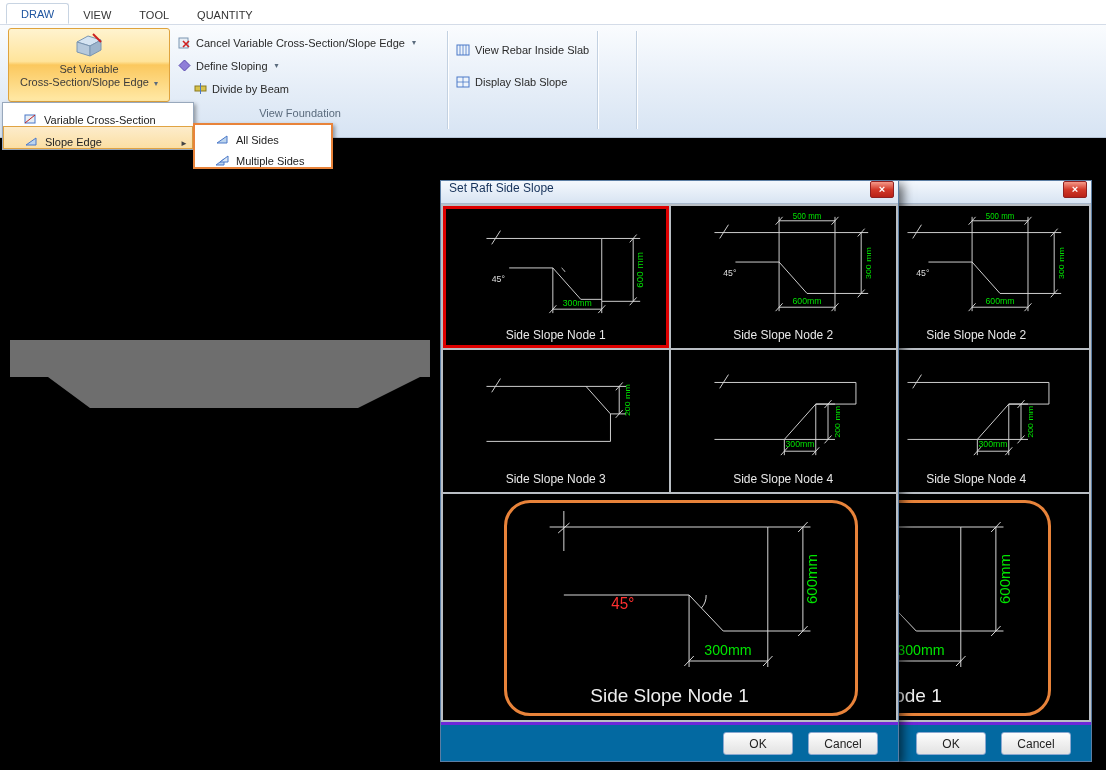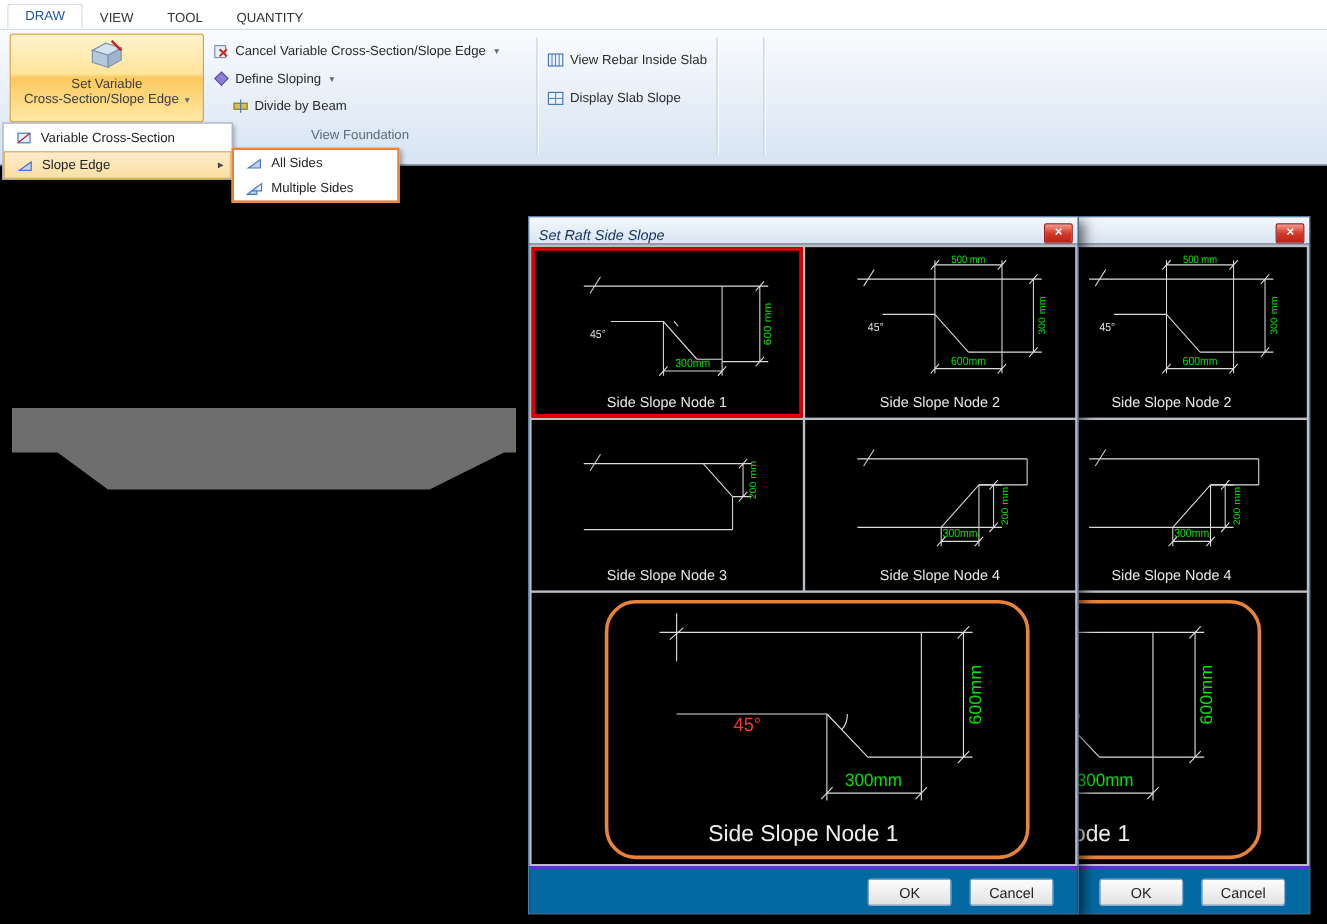--- a/index.html
+++ b/index.html
@@ -24,41 +24,41 @@
   .big-btn .bb-line{font-size:11px;color:#3c3c3c;line-height:13px;}
   .bb-icon{margin-top:4px;}
   .rb-item{position:absolute;display:flex;align-items:center;gap:5px;font-size:11px;color:#2a2a2a;height:17px;cursor:default;}
   .dd-arrow{font-size:8px;color:#5a6b7d;margin-left:2px;}
   .group-label{position:absolute;left:180px;top:82px;width:240px;text-align:center;
           font-size:11px;color:#5a6b7d;}
 
   
   .menu{position:absolute;left:2px;top:102px;width:190px;background:#ffffff;
         border:1px solid #98a8bc;box-shadow:2px 2px 4px rgba(0,0,0,.35);z-index:40;}
-  .menu-item{height:23px;display:flex;align-items:center;gap:7px;padding:0 4px 0 10px;
+  .menu-item{height:23px;display:flex;align-items:flex-end;gap:7px;padding:0 4px 0 20px;
         font-size:11px;color:#222;cursor:default;}
   .menu-item.hl{background:linear-gradient(#fdeccb,#fbdfa4);border:1px solid #e0a343;height:21px;}
   .menu-item .flex{flex:1;}
   .sub-arrow{font-size:8px;color:#444;}
 
   
   .submenu{position:absolute;left:193px;top:123px;width:136px;background:#ffffff;
         border:2px solid #e8833a;box-shadow:2px 2px 4px rgba(0,0,0,.35);z-index:41;}
   .submenu .menu-item{height:21px;}
 
   
   .canvas{position:absolute;left:0;top:137px;width:1106px;height:633px;background:#000;z-index:1;}
   .raft-shape{position:absolute;left:10px;top:203px;}
 
   
   .dlg{position:absolute;left:440px;top:180px;width:457px;background:#000;
        border:1px solid #5b7da3;z-index:20;box-shadow:4px 4px 10px rgba(0,0,0,.6);}
   .dlg2{left:633px;z-index:10;box-shadow:none;}
   .dlg-title{height:22px;background:linear-gradient(#f4f8fd,#d8e4f2);
-       border-bottom:1px solid #a8b8cc;display:flex;align-items:flex-end;font-style:italic;}
+       border-bottom:1px solid #a8b8cc;display:flex;align-items:flex-start;}
   .dlg-title-text{flex:1;font-size:12px;color:#16325a;padding-left:8px;}
   .dlg-close{width:22px;height:15px;margin-right:4px;border:1px solid #902020;border-radius:2px;
        background:linear-gradient(#f59a8a,#d33a2a 50%,#b82218);color:#fff;font-size:11px;font-weight:bold;
        display:flex;align-items:center;justify-content:center;line-height:13px;cursor:default;}
   .dlg-grid{display:grid;grid-template-columns:1fr 1fr;gap:2px;padding:2px;background:#b9bec4;}
   .cell{position:relative;background:#000;height:142px;border:3px solid transparent;
        box-sizing:border-box;overflow:hidden;cursor:default;padding-left:23px;}
   .cell.selected{border-color:#dd0000;}
   .cell-label{position:absolute;left:0;right:0;bottom:3px;text-align:center;color:#e8e8e8;font-size:12px;}
   .node-svg{display:block;width:100%;height:110px;}

